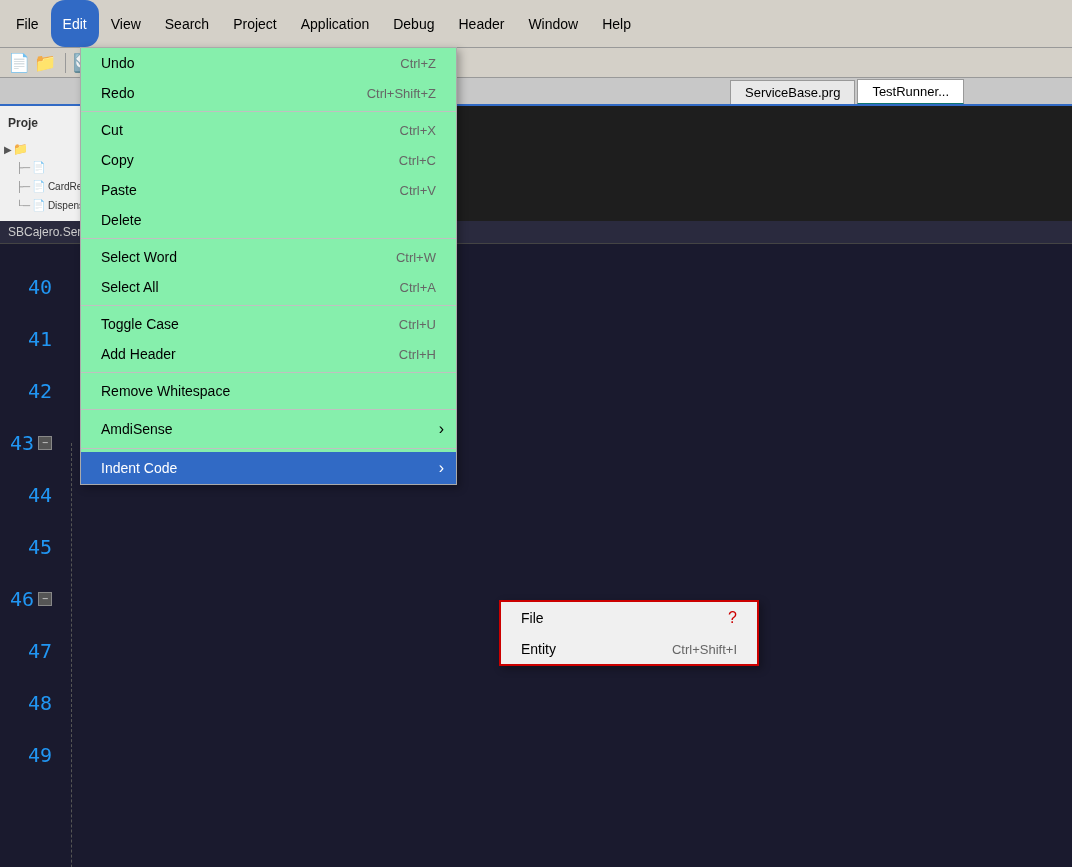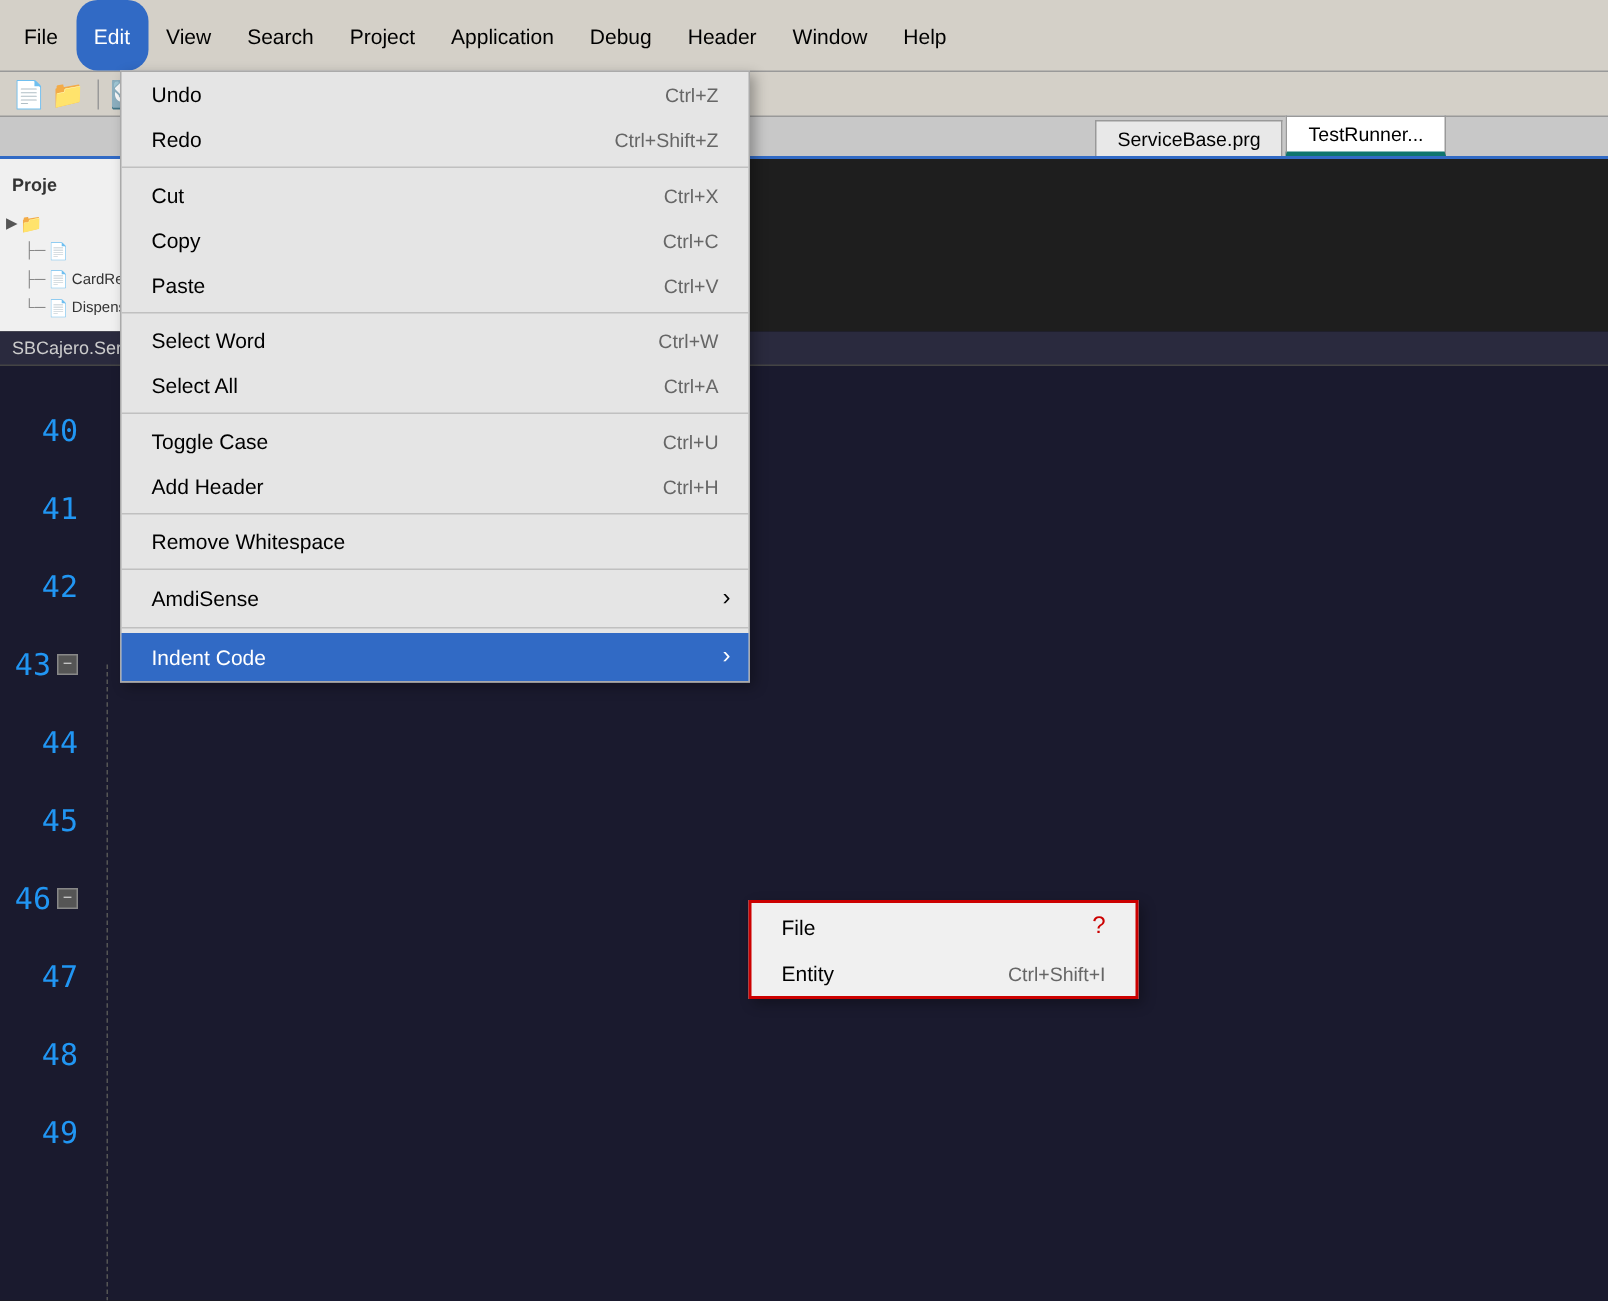--- a/index.html
+++ b/index.html
@@ -68,21 +68,21 @@
       border: 1px solid #999;
       border-bottom: none;
       padding: 4px 14px;
       font-size: 13px;
       cursor: pointer;
       color: #000;
       margin-right: 2px;
     }
     .tab.active {
       background: #fff;
-      border-bottom: 3px solid #0f766e;
+      border-bottom: 1px solid #0f766e;
     }
 
     
     .main-area {
       display: flex;
       height: calc(867px - 48px - 30px - 28px);
       flex-direction: column;
     }
 
     
@@ -152,22 +152,22 @@
       width: 1px;
       height: 520px;
       border-left: 1px dashed #555;
     }
 
     
     .dropdown-menu {
       position: absolute;
       top: 47px;
       left: 80px;
-      width: 420px;
-      background: #e5e5e5;
+      width: 377px;
+      background: #86efac;
       border: 1px solid #aaa;
       box-shadow: 3px 3px 8px rgba(0,0,0,0.3);
       z-index: 200;
     }
     .menu-item {
       display: flex;
       justify-content: space-between;
       align-items: center;
       padding: 7px 20px;
       cursor: pointer;
@@ -339,20 +339,24 @@
   <div class="menu-item">
     <span>Copy</span>
     <span class="shortcut">Ctrl+C</span>
   </div>
 
   <div class="menu-item">
     <span>Paste</span>
     <span class="shortcut">Ctrl+V</span>
   </div>
 
+  <div class="menu-item">
+    <span>Delete</span>
+    <span class="shortcut"></span>
+  </div>
   <div class="menu-separator"></div>
 
   <div class="menu-item">
     <span>Select Word</span>
     <span class="shortcut">Ctrl+W</span>
   </div>
 
   <div class="menu-item">
     <span>Select All</span>
     <span class="shortcut">Ctrl+A</span>

